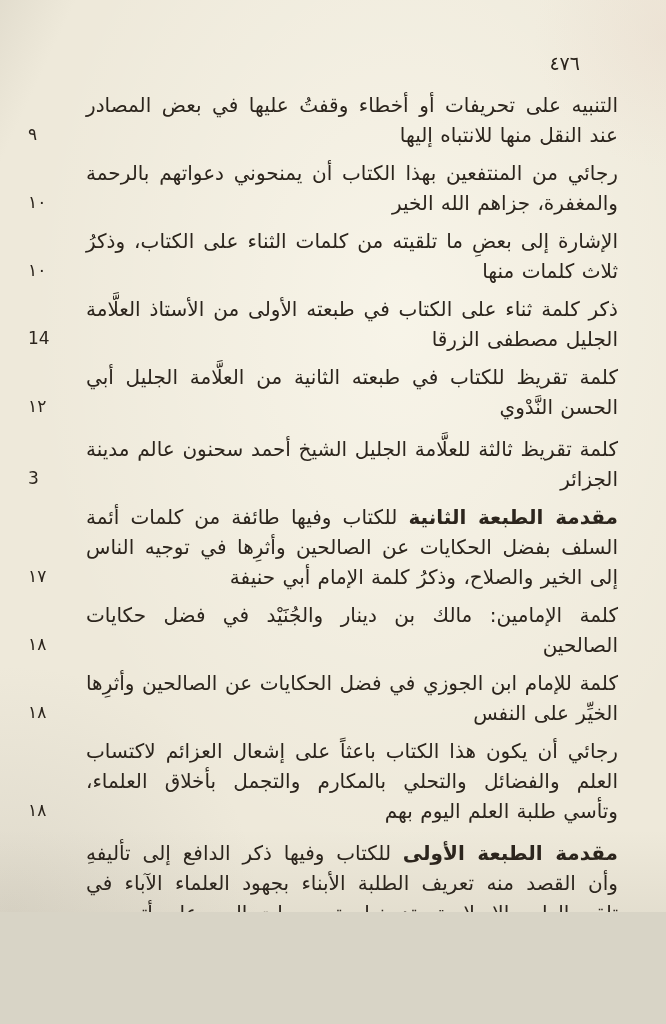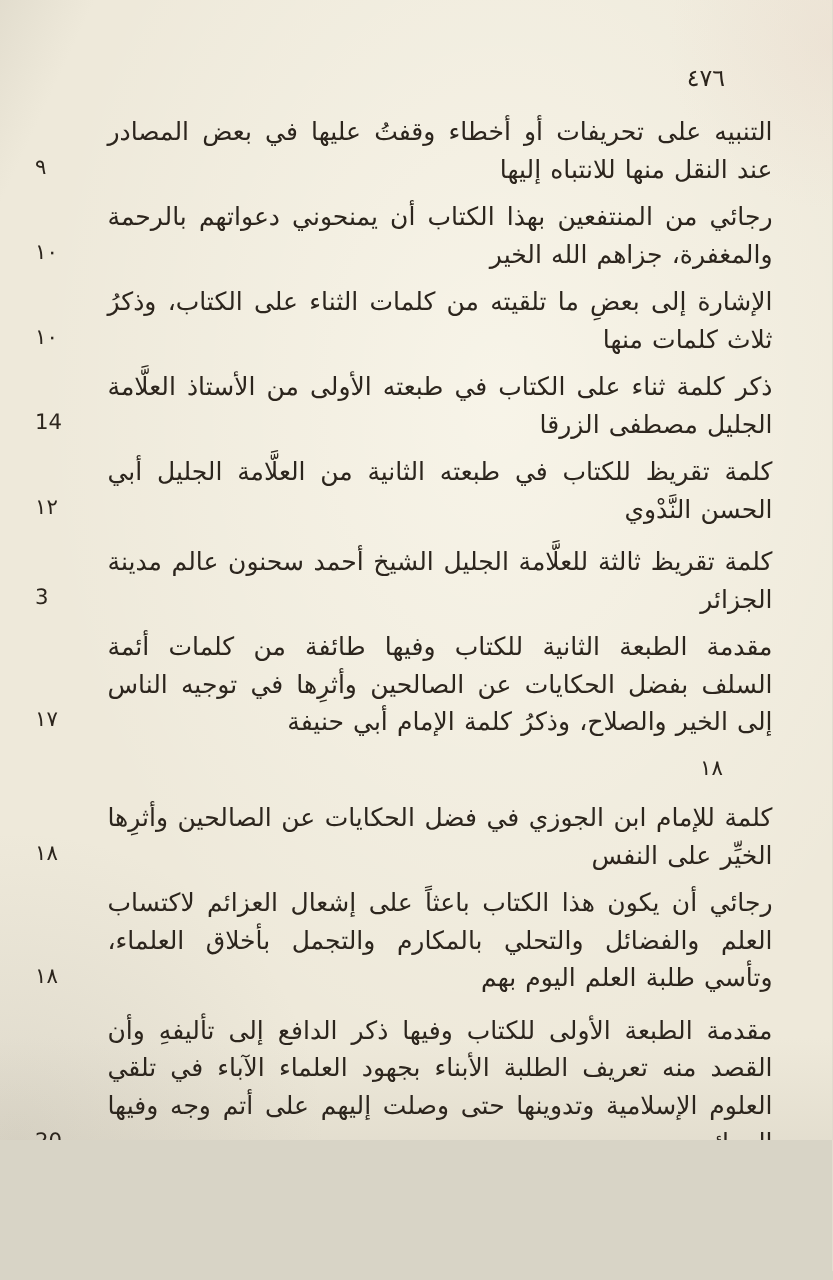--- a/index.html
+++ b/index.html
@@ -61,21 +61,21 @@
   .etext {
     flex: 1 1 auto;
     margin: 0;
     font-size: 20px;
     line-height: 30px;
     text-align: justify;
     text-align-last: right;
     word-spacing: 1px;
   }
   .etext b.lead {
-    font-weight: normal;
+    font-weight: bold;
   }
   .enum {
     flex: 0 0 58px;
     width: 58px;
     direction: ltr;
     text-align: left;
     font-size: 17px;
     line-height: 30px;
     padding-bottom: 1px;
     color: #2c251d;
@@ -122,20 +122,21 @@
       <p class="etext"><b class="lead"></b><span>كلمة تقريظ ثالثة للعلَّامة الجليل الشيخ أحمد سحنون عالم مدينة الجزائر</span></p>
       <span class="enum">3</span>
     </div>
 
     <div class="entry">
       <p class="etext"><b class="lead">مقدمة الطبعة الثانية</b><span> للكتاب وفيها طائفة من كلمات أئمة السلف بفضل الحكايات عن الصالحين وأثرِها في توجيه الناس إلى الخير والصلاح، وذكرُ كلمة الإمام أبي حنيفة</span></p>
       <span class="enum">١٧</span>
     </div>
 
     <div class="entry">
+      <p class="etext"><b class="lead"></b><span>كلمة الإمامين: مالك بن دينار والجُنَيْد في فضل حكايات الصالحين</span></p>
       <span class="enum">١٨</span>
     </div>
 
     <div class="entry">
       <p class="etext"><b class="lead"></b><span>كلمة للإمام ابن الجوزي في فضل الحكايات عن الصالحين وأثرِها الخيِّر على النفس</span></p>
       <span class="enum">١٨</span>
     </div>
 
     <div class="entry">
       <p class="etext"><b class="lead"></b><span>رجائي أن يكون هذا الكتاب باعثاً على إشعال العزائم لاكتساب العلم والفضائل والتحلي بالمكارم والتجمل بأخلاق العلماء، وتأسي طلبة العلم اليوم بهم</span></p>

